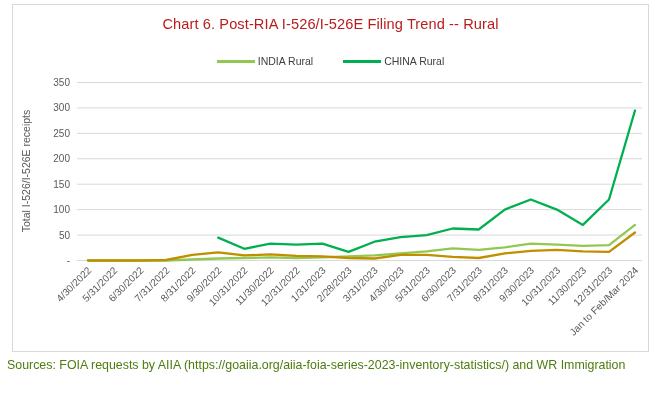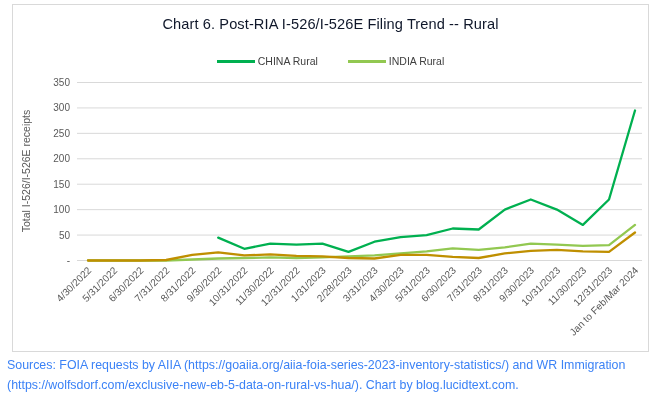--- a/index.html
+++ b/index.html
@@ -1,29 +1,29 @@
 <!DOCTYPE html>
 <html><head>
 <meta charset="utf-8">
 <style>
   html,body{margin:0;padding:0;background:#ffffff;}
   .page{position:relative;width:655px;height:400px;background:#ffffff;overflow:hidden;
         font-family:"Liberation Sans","DejaVu Sans",sans-serif;}
   .chart-box{position:absolute;left:12px;top:4px;width:637px;height:348px;
              border:1px solid #D9D9D9;background:#ffffff;box-sizing:border-box;}
   .chart-title{position:absolute;left:0;top:11px;width:100%;text-align:center;
-               font-size:14.6px;color:#0f172a;letter-spacing:0.1px;}
+               font-size:14.6px;color:#b91c1c;letter-spacing:0.1px;}
   .legend{position:absolute;left:0;top:50px;width:100%;display:flex;
           justify-content:center;align-items:center;gap:30px;}
   .legend-item{display:flex;align-items:center;gap:3px;}
   .legend-swatch{display:inline-block;width:38px;height:3px;}
   .legend-label{font-size:10.5px;color:#404040;}
   .plot-svg{position:absolute;left:0;top:0;width:636px;height:346px;}
   .footer{position:absolute;left:7px;top:356px;width:645px;font-size:12.4px;
-          color:#3b82f6;line-height:19.5px;}
+          color:#4d7c0f;line-height:19.5px;}
 </style>
 </head>
 <body>
 
 <div class="page">
   <div class="chart-box">
     <svg id="plot" class="plot-svg" viewBox="0 0 636 346" xmlns="http://www.w3.org/2000/svg">
         <g>
           <line x1="64" y1="255.5" x2="629" y2="255.5" stroke="#D9D9D9" stroke-width="1"></line>
           <line x1="64" y1="230.07142857142858" x2="629" y2="230.07142857142858" stroke="#D9D9D9" stroke-width="1"></line>
@@ -69,26 +69,25 @@
           <text x="599.9599999999999" y="266" text-anchor="end" font-size="10" fill="#595959" transform="rotate(-45 599.9599999999999 266)">12/31/2023</text>
           <text x="626.0079999999999" y="266" text-anchor="end" font-size="10" fill="#595959" transform="rotate(-45 626.0079999999999 266)">Jan to Feb/Mar 2024</text>
         </g>
         <polyline points="75.0,255.5 101.0,255.5 127.1,255.5 153.1,255.5 179.2,254.5 205.2,253.5 231.3,253.0 257.3,252.4 283.4,253.0 309.4,252.4 335.5,251.4 361.5,250.4 387.6,248.4 413.6,246.3 439.7,243.3 465.7,244.8 491.8,242.3 517.8,238.7 543.9,239.7 569.9,240.8 596.0,240.2 622.0,219.9" fill="none" stroke="#92C851" stroke-width="2.3" stroke-linejoin="round" stroke-linecap="round"></polyline>
         <polyline points="205.2,232.6 231.3,243.8 257.3,238.7 283.4,239.7 309.4,238.7 335.5,246.9 361.5,236.7 387.6,232.1 413.6,230.1 439.7,223.5 465.7,224.5 491.8,204.6 517.8,194.5 543.9,204.6 569.9,219.9 596.0,194.5 622.0,105.5" fill="none" stroke="#00B050" stroke-width="2.3" stroke-linejoin="round" stroke-linecap="round"></polyline>
         <polyline points="75.0,255.5 101.0,255.5 127.1,255.5 153.1,255.0 179.2,249.9 205.2,247.4 231.3,250.4 257.3,249.4 283.4,250.9 309.4,251.4 335.5,253.0 361.5,253.5 387.6,249.9 413.6,249.9 439.7,251.9 465.7,253.0 491.8,248.4 517.8,245.8 543.9,244.8 569.9,246.3 596.0,246.9 622.0,227.5" fill="none" stroke="#BF8F00" stroke-width="2.3" stroke-linejoin="round" stroke-linecap="round"></polyline>
       </svg>
     <div class="chart-title">Chart 6. Post-RIA I-526/I-526E Filing Trend -- Rural</div>
     <div class="legend" id="legend">
         <span class="legend-item">
+          <span class="legend-swatch" style="background: rgb(146, 200, 81);"></span>
+          <span class="legend-label">INDIA Rural</span>
+        </span>
+        <span class="legend-item">
           <span class="legend-swatch" style="background: rgb(0, 176, 80);"></span>
           <span class="legend-label">CHINA Rural</span>
-        </span>
-        <span class="legend-item">
-          <span class="legend-swatch" style="background: rgb(146, 200, 81);"></span>
-          <span class="legend-label">INDIA Rural</span>
         </span>
       </div>
   </div>
   <div class="footer">
     <div>Sources: FOIA requests by AIIA (https://goaiia.org/aiia-foia-series-2023-inventory-statistics/) and WR Immigration</div>
-    <div>(https://wolfsdorf.com/exclusive-new-eb-5-data-on-rural-vs-hua/). Chart by blog.lucidtext.com.</div>
   </div>
 </div>
 
 </body></html>

